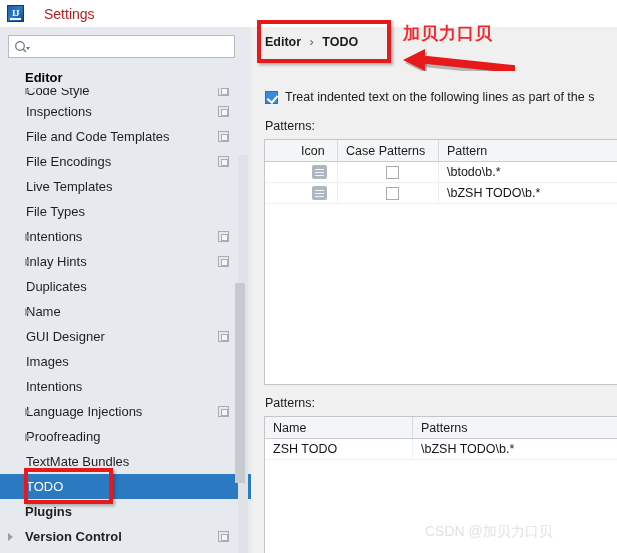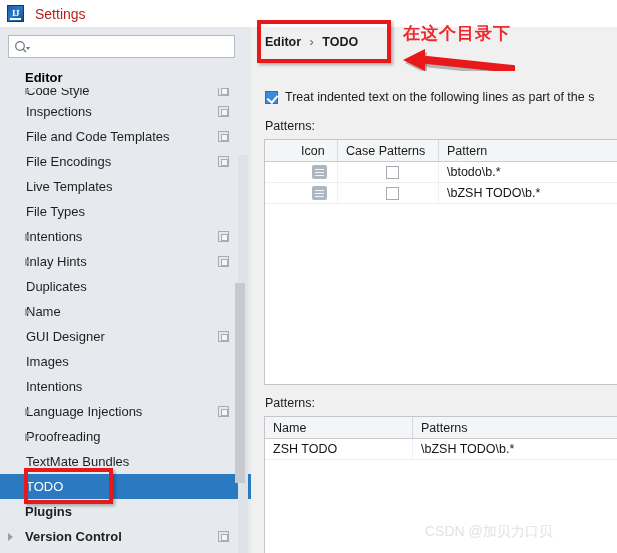--- a/index.html
+++ b/index.html
@@ -17,20 +17,21 @@
     overflow: hidden;
   }
 
   
   .titlebar {
     position: absolute; left: 0; top: 0;
     width: 617px; height: 27px;
     background: #ffffff;
     display: flex; align-items: center;
     padding-left: 7px;
+    gap: 9px;
   }
   .ij-logo {
     width: 17px; height: 17px;
     background: linear-gradient(135deg,#1b5fa8 0%,#2a7ac9 48%,#0f4d8c 100%);
     border: 1px solid #0d3c6e;
     position: relative; flex: none;
     display: flex; align-items: center; justify-content: center;
   }
   .ij-logo .ij-txt {
     color: #fff; font-size: 9px; font-weight: bold;
@@ -389,21 +390,21 @@
       <div id="filters-rows">
           <div class="tbl-row">
             <div class="td col-name">ZSH TODO</div>
             <div class="td col-pats">\bZSH TODO\b.*</div>
           </div>
         </div>
     </div>
   </div>
 
   <div class="anno-box"></div>
-  <div class="anno-text">在这个目录下</div>
+  <div class="anno-text">加贝力口贝</div>
   <svg class="anno-arrow" viewBox="0 0 125 26">
     <g transform="translate(1,2)">
       <path d="M122,22 L36,13" stroke="#000000" stroke-opacity="0.25" stroke-width="9" stroke-linecap="round" transform="translate(2,3)"></path>
       <polygon points="34,2 34,24 12,13" fill="#000000" fill-opacity="0.25" transform="translate(2,3)"></polygon>
       <path d="M122,22 L36,13" stroke="#e8191b" stroke-width="8" stroke-linecap="round"></path>
       <polygon points="34,2 34,24 12,13" fill="#e8191b"></polygon>
     </g>
   </svg>
   <div class="anno-box-todo"></div>
 

